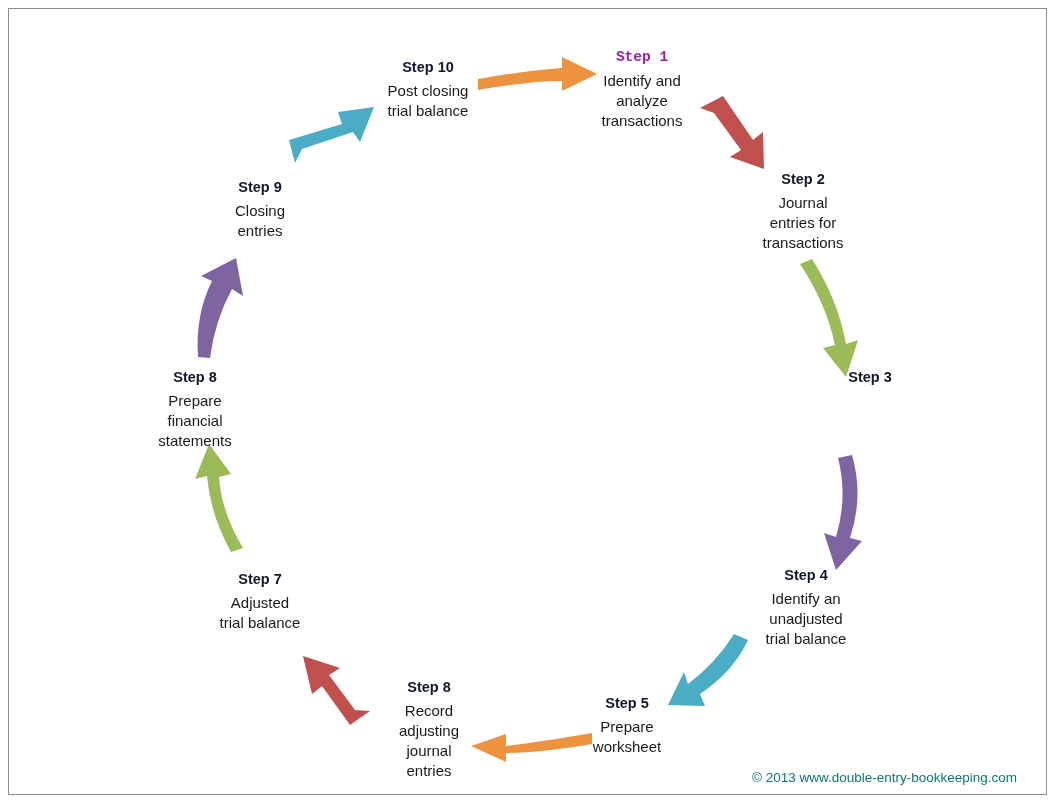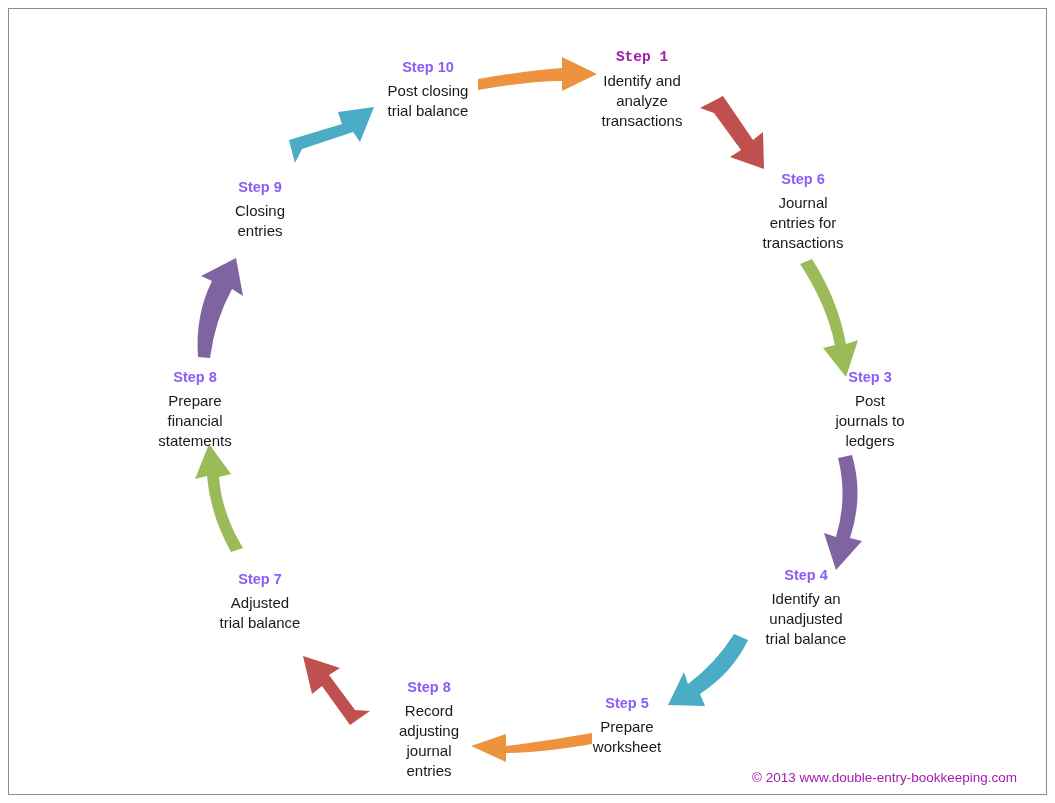--- a/index.html
+++ b/index.html
@@ -34,32 +34,32 @@
     font-weight: 400;
     color: #1a1a1a;
     letter-spacing: 0.2px;
     white-space: nowrap;
   }
   #footer {
     position: absolute;
     left: 752px;
     top: 770px;
     font-size: 13.5px;
-    color: #a21caf;
+    color: #0f766e;
     white-space: nowrap;
   }
   .step {
     position: absolute;
     text-align: center;
     line-height: 1.32;
   }
   .step .num {
     font-size: 14.5px;
     font-weight: bold;
-    color: #8b5cf6;
+    color: #0f172a;
     display: block;
     margin-bottom: 4px;
   }
   .step.accent .num {
     color: #a21caf;
     font-family: Liberation Mono, monospace;
   }
   .step .desc {
     font-size: 15px;
     font-weight: 400;
@@ -128,31 +128,28 @@
   </svg>
 
   <div class="step accent" style="left:572px; top:48px; width:140px;">
     <span class="num">Step 1</span>
     <span class="desc">Identify and
 analyze
 transactions</span>
   </div>
 
   <div class="step" style="left:733px; top:170px; width:140px;">
-    <span class="num">Step 6</span>
+    <span class="num">Step 2</span>
     <span class="desc">Journal
 entries for
 transactions</span>
   </div>
 
   <div class="step" style="left:800px; top:368px; width:140px;">
     <span class="num">Step 3</span>
-    <span class="desc">Post
-journals to
-ledgers</span>
   </div>
 
   <div class="step" style="left:736px; top:566px; width:140px;">
     <span class="num">Step 4</span>
     <span class="desc">Identify an
 unadjusted
 trial balance</span>
   </div>
 
   <div class="step" style="left:557px; top:694px; width:140px;">

